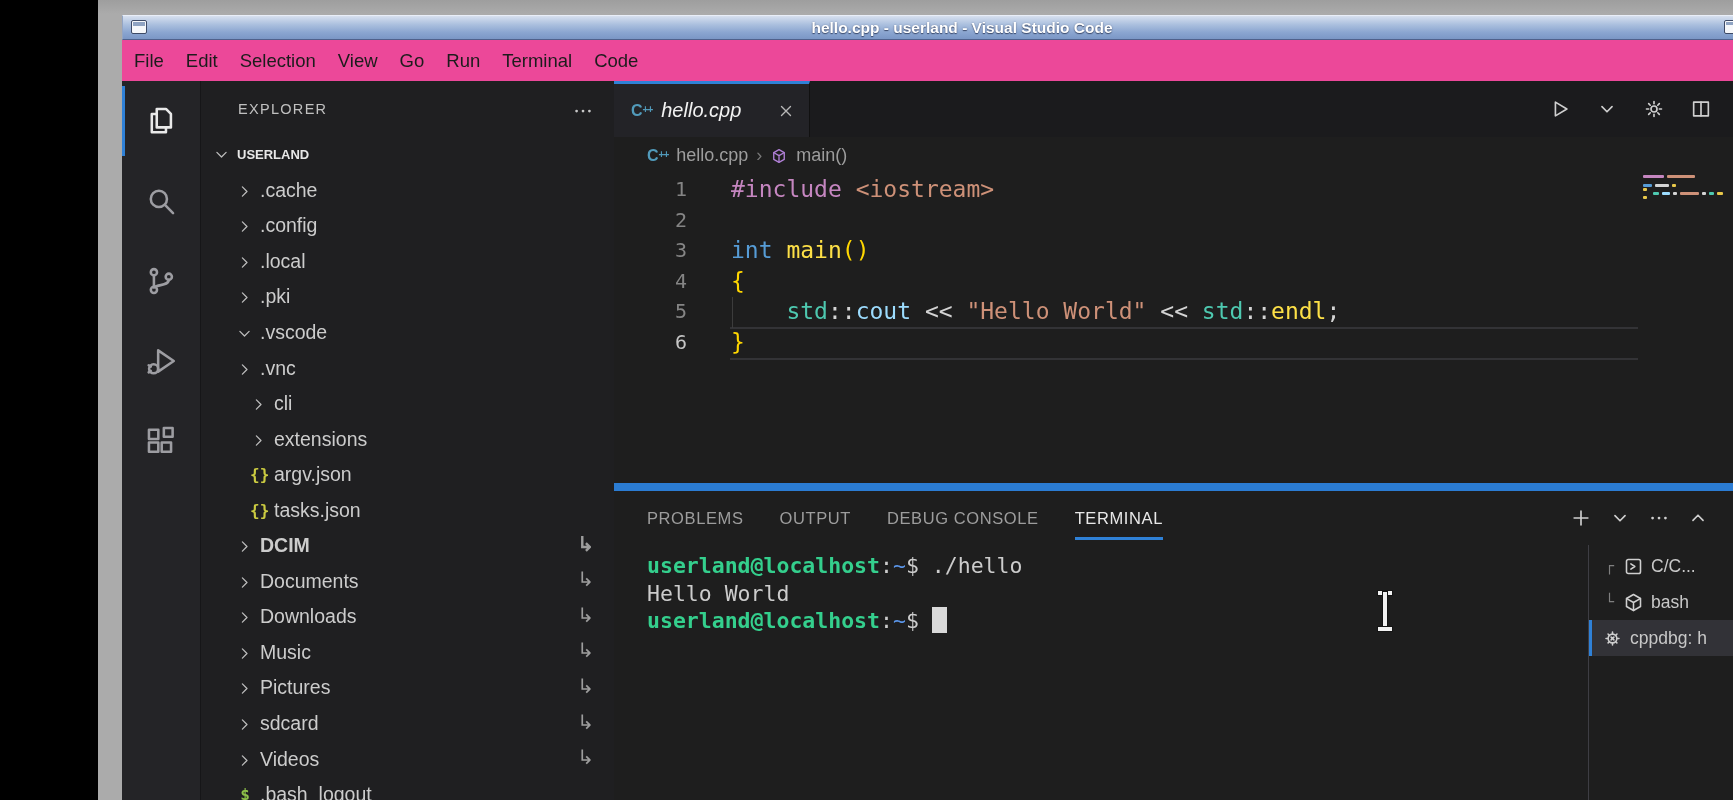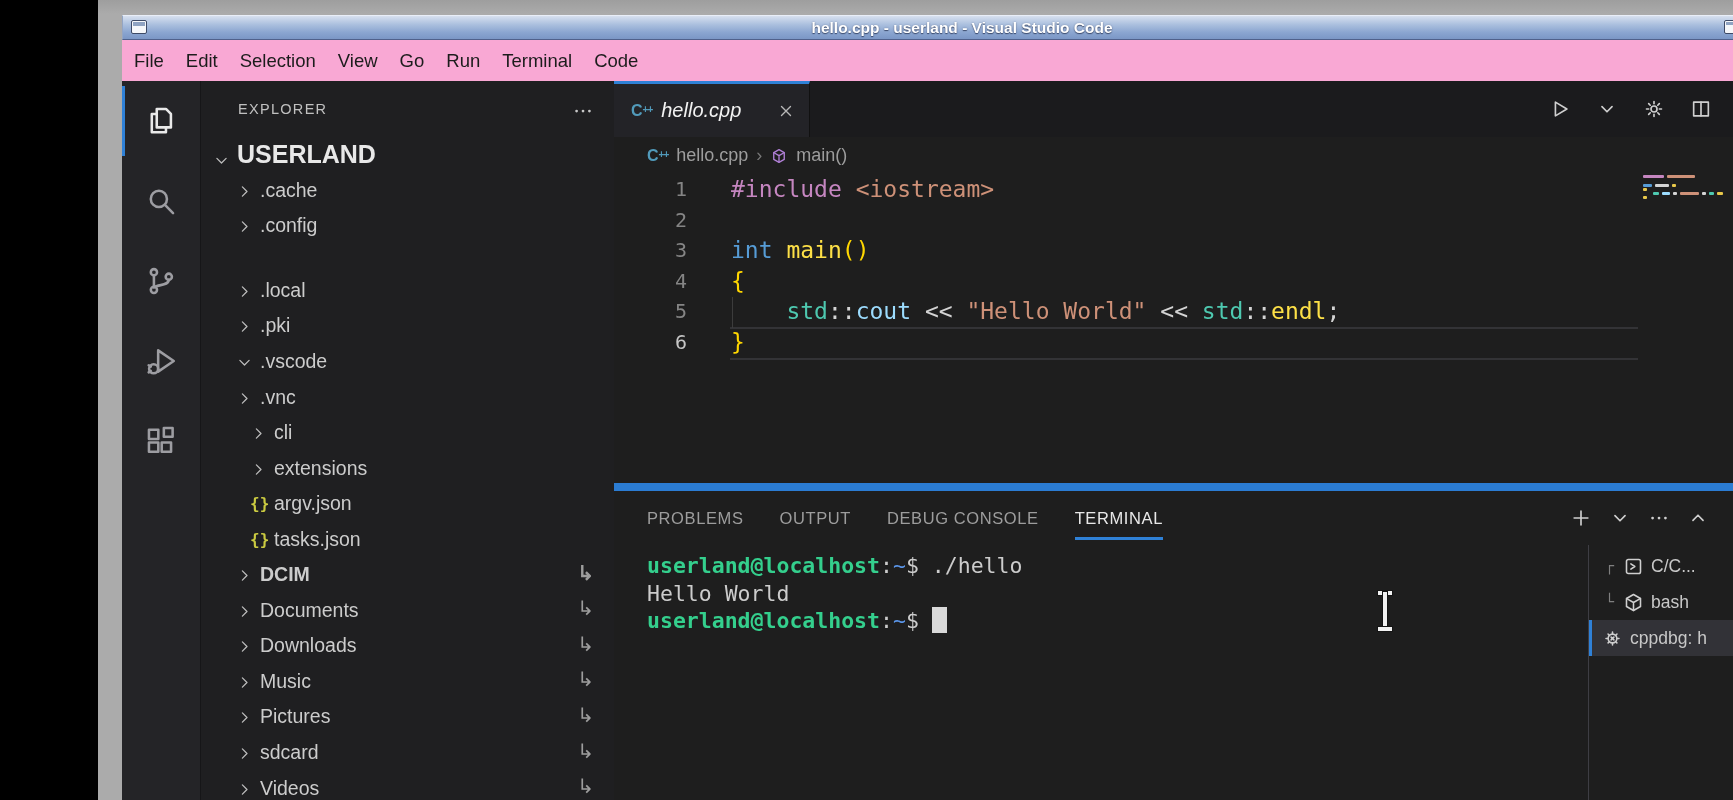--- a/index.html
+++ b/index.html
@@ -22,21 +22,21 @@
     background:#f5f7fa; border:1px solid #3d4a66; border-radius:2px; }
   .win-menu-btn::before { content:""; position:absolute; left:1px; right:1px; top:1px; height:4px;
     background:#8fa3c2; }
   .title-text { position:absolute; top:3px; left:50%; transform:translateX(-50%); margin-left:34px;
     color:#fff; font-size:15.5px; font-weight:bold; white-space:nowrap;
     text-shadow:0 1px 1px rgba(20,30,60,.65), 0 0 2px rgba(20,30,60,.3); }
   .win-max-btn { position:absolute; right:-9px; top:4px; width:18px; height:14px;
     background:#f5f7fa; border:1px solid #3d4a66; border-radius:2px; }
   .win-max-btn::before { content:""; position:absolute; left:1px; right:1px; top:1px; height:3px; background:#8fa3c2; }
 
-  .menubar { height:41px; flex:0 0 41px; background:#f9a8d4; display:flex; align-items:center;
+  .menubar { height:41px; flex:0 0 41px; background:#ec4899; display:flex; align-items:center;
     padding-left:1px; }
   .menu-item { font-size:18.5px; color:#1c1c1c; padding:0 11px; cursor:default; }
 
   .workbench { flex:1; display:flex; min-height:0; }
 
   
   .activitybar { width:79px; flex:0 0 79px; background:#242427; position:relative;
     display:flex; flex-direction:column; align-items:center; border-right:1px solid #161618; }
   .ab-item { position:relative; width:79px; height:80px; display:flex; align-items:center;
     justify-content:center; color:#9d9da2; }
@@ -47,21 +47,21 @@
 
   
   .sidebar { width:413px; flex:0 0 413px; background:#1f1f21; position:relative; overflow:hidden; }
   .sidebar-header { height:56px; display:flex; align-items:center; padding-left:37px; position:relative; }
   .sidebar-title { font-size:14.5px; letter-spacing:1.3px; color:#c0c0c0; }
   .sidebar-ellipsis { position:absolute; right:20px; top:19px; color:#c8c8c8; width:22px; height:22px; }
   .tree { position:absolute; top:56px; left:0; right:0; bottom:0; overflow:hidden; }
   .tree-row { height:35.55px; display:flex; align-items:center; position:relative; color:#cccccc;
     font-size:19.5px; }
   .tree-row .twisty { width:17px; height:17px; color:#bdbdbd; flex:0 0 17px; margin-right:7px; }
-  .tree-row.root { font-weight:bold; color:#e8e8e8; font-size:25px; }
+  .tree-row.root { font-weight:bold; color:#e8e8e8; font-size:13px; }
   .file-ico { width:18px; margin-right:6px; font-family:"DejaVu Sans Mono", monospace;
     font-size:16px; font-weight:bold; text-align:center; flex:0 0 18px; }
   .file-ico.json { color:#cbcb41; }
   .file-ico.shell { color:#8dc149; }
   .tree-label { white-space:nowrap; }
   .symlink-badge { position:absolute; right:20px; top:50%; transform:translateY(-58%);
     color:#9d9d9d; font-size:20px; }
 
   
   .main { flex:1; min-width:0; display:flex; flex-direction:column; }
@@ -226,21 +226,21 @@
                   <path d="M9 5.5l6.5 6.5L9 18.5"></path>
                 </svg></span>
               <span class="tree-label">.cache</span>
             </div>
             <div class="tree-row" style="padding-left: 35px;">
               <span class="twisty"><svg viewBox="0 0 24 24" fill="none" stroke="currentColor" stroke-width="1.8" stroke-linecap="round" stroke-linejoin="round" style="width:100%;height:100%">
                   <path d="M9 5.5l6.5 6.5L9 18.5"></path>
                 </svg></span>
               <span class="tree-label">.config</span>
             </div>
-            <div class="tree-row" style="padding-left: 35px; margin-top: 29px;">
+            <div class="tree-row" style="padding-left: 35px;">
               <span class="twisty"><svg viewBox="0 0 24 24" fill="none" stroke="currentColor" stroke-width="1.8" stroke-linecap="round" stroke-linejoin="round" style="width:100%;height:100%">
                   <path d="M9 5.5l6.5 6.5L9 18.5"></path>
                 </svg></span>
               <span class="tree-label">.local</span>
             </div>
             <div class="tree-row" style="padding-left: 35px;">
               <span class="twisty"><svg viewBox="0 0 24 24" fill="none" stroke="currentColor" stroke-width="1.8" stroke-linecap="round" stroke-linejoin="round" style="width:100%;height:100%">
                   <path d="M9 5.5l6.5 6.5L9 18.5"></path>
                 </svg></span>
               <span class="tree-label">.pki</span>

